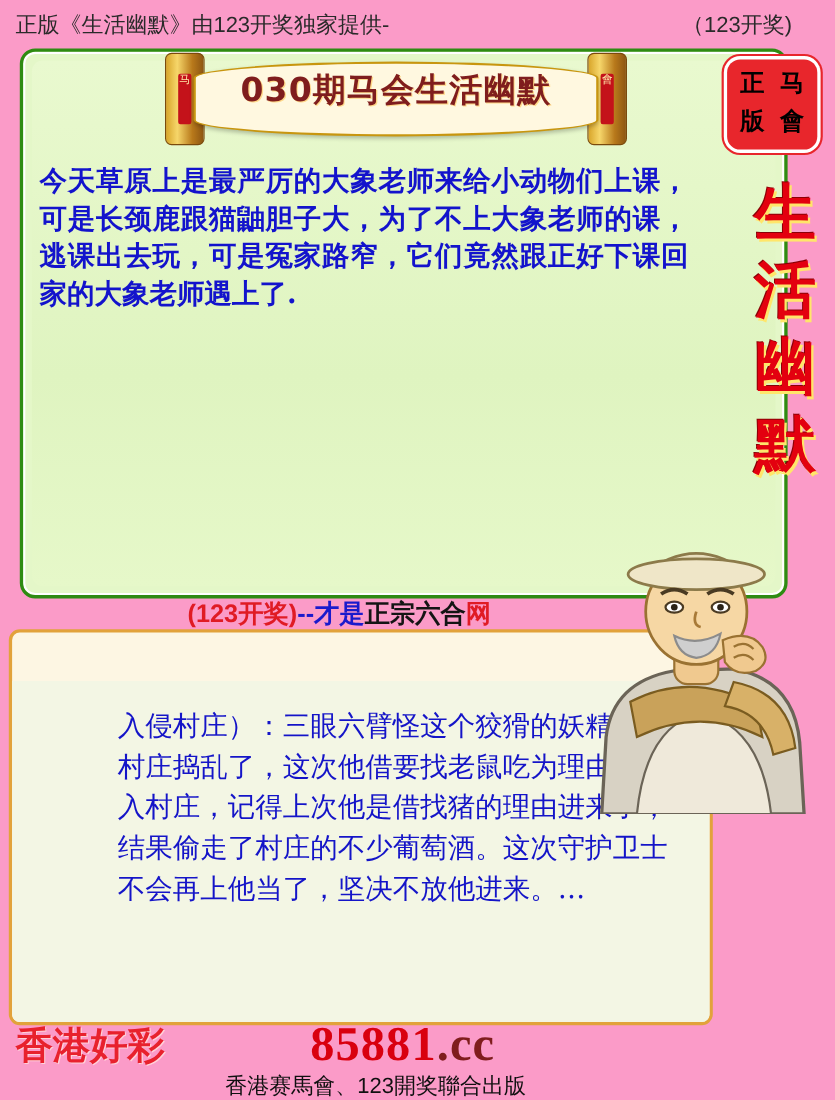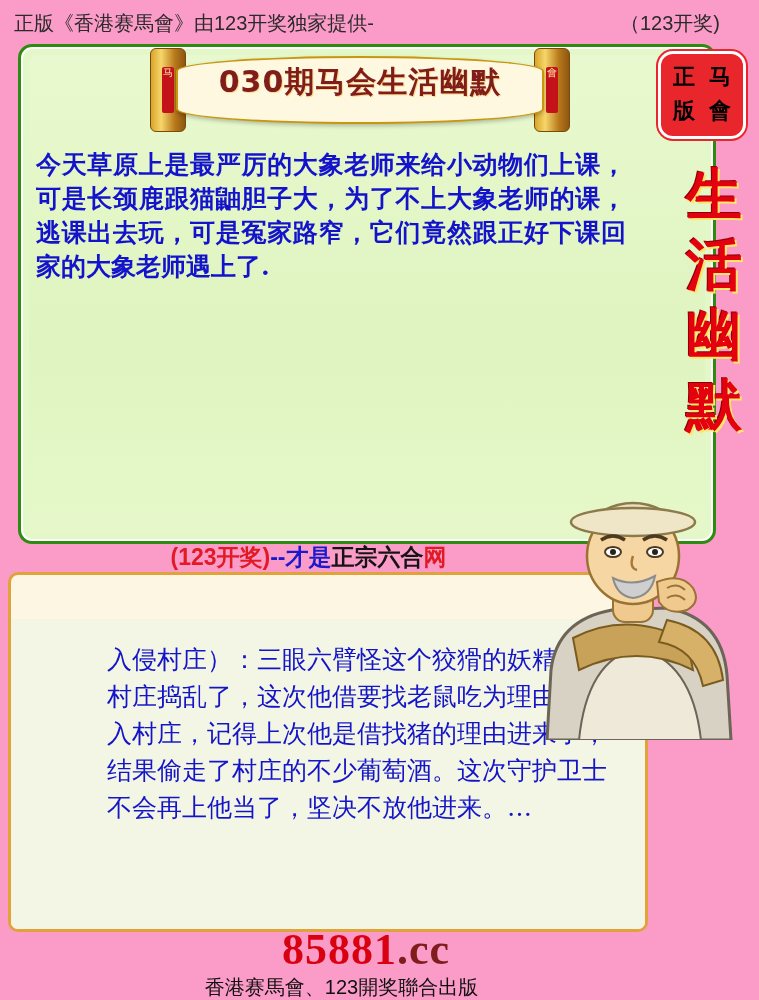--- a/index.html
+++ b/index.html
@@ -283,21 +283,21 @@
     color: #101010;
     white-space: nowrap;
   }
 </style>
 </head>
 <body>
 
 <div class="page">
 
   <div class="top-bar">
-    <div class="left">正版《香港赛馬會》由123开奖独家提供-</div>
+    <div class="left">正版《生活幽默》由123开奖独家提供-</div>
     <div class="right">（123开奖)</div>
   </div>
 
   <div class="green-panel">
     <div class="green-inner"></div>
   </div>
 
   <div class="scroll-banner">
     <div class="scroll-rod left">
       <div class="rod-mark">马</div>
@@ -362,18 +362,19 @@
 
       <path d="M96 108 Q116 118 138 106 Q134 126 116 128 Q100 126 96 108 Z" fill="#cfcfcf" stroke="#8c8c8c" stroke-width="2"></path>
 
       <path d="M140 112 Q164 102 176 118 Q184 132 170 140 Q152 146 142 132 Z" fill="#f0c98f" stroke="#9a7232" stroke-width="2"></path>
       <path d="M150 118 q10 -6 18 2" stroke="#9a7232" stroke-width="2" fill="none"></path>
       <path d="M150 128 q10 -6 18 2" stroke="#9a7232" stroke-width="2" fill="none"></path>
     </svg>
   </div>
 
   <div class="watermark">
+    <div class="wm-left">香港好彩</div>
     <div class="wm-right"><span>85881</span><span class="cc">.cc</span></div>
   </div>
 
   <div class="footer-line">香港赛馬會、123開奖聯合出版</div>
 
 </div>
 
 </body></html>

